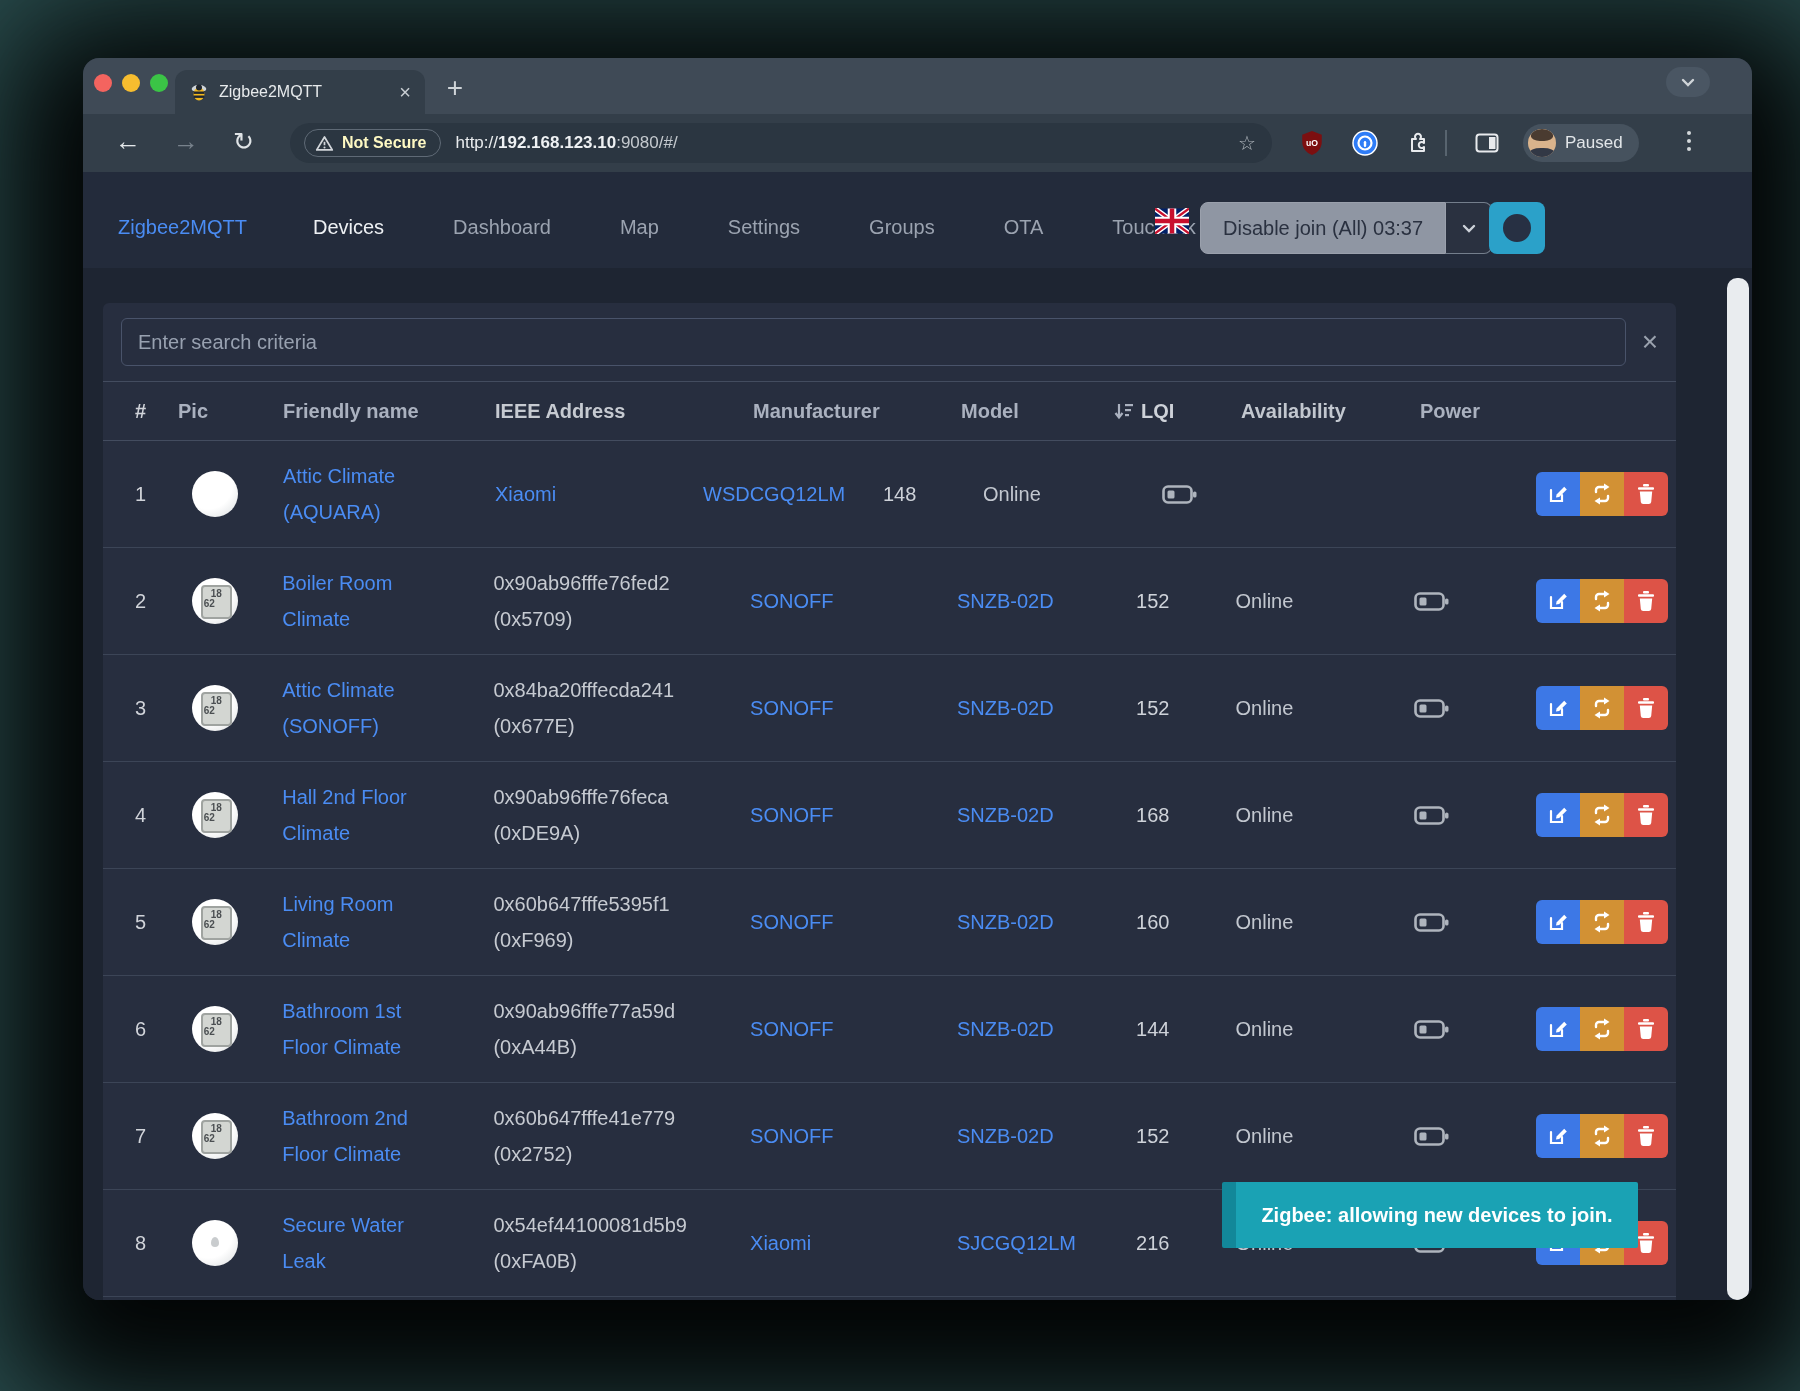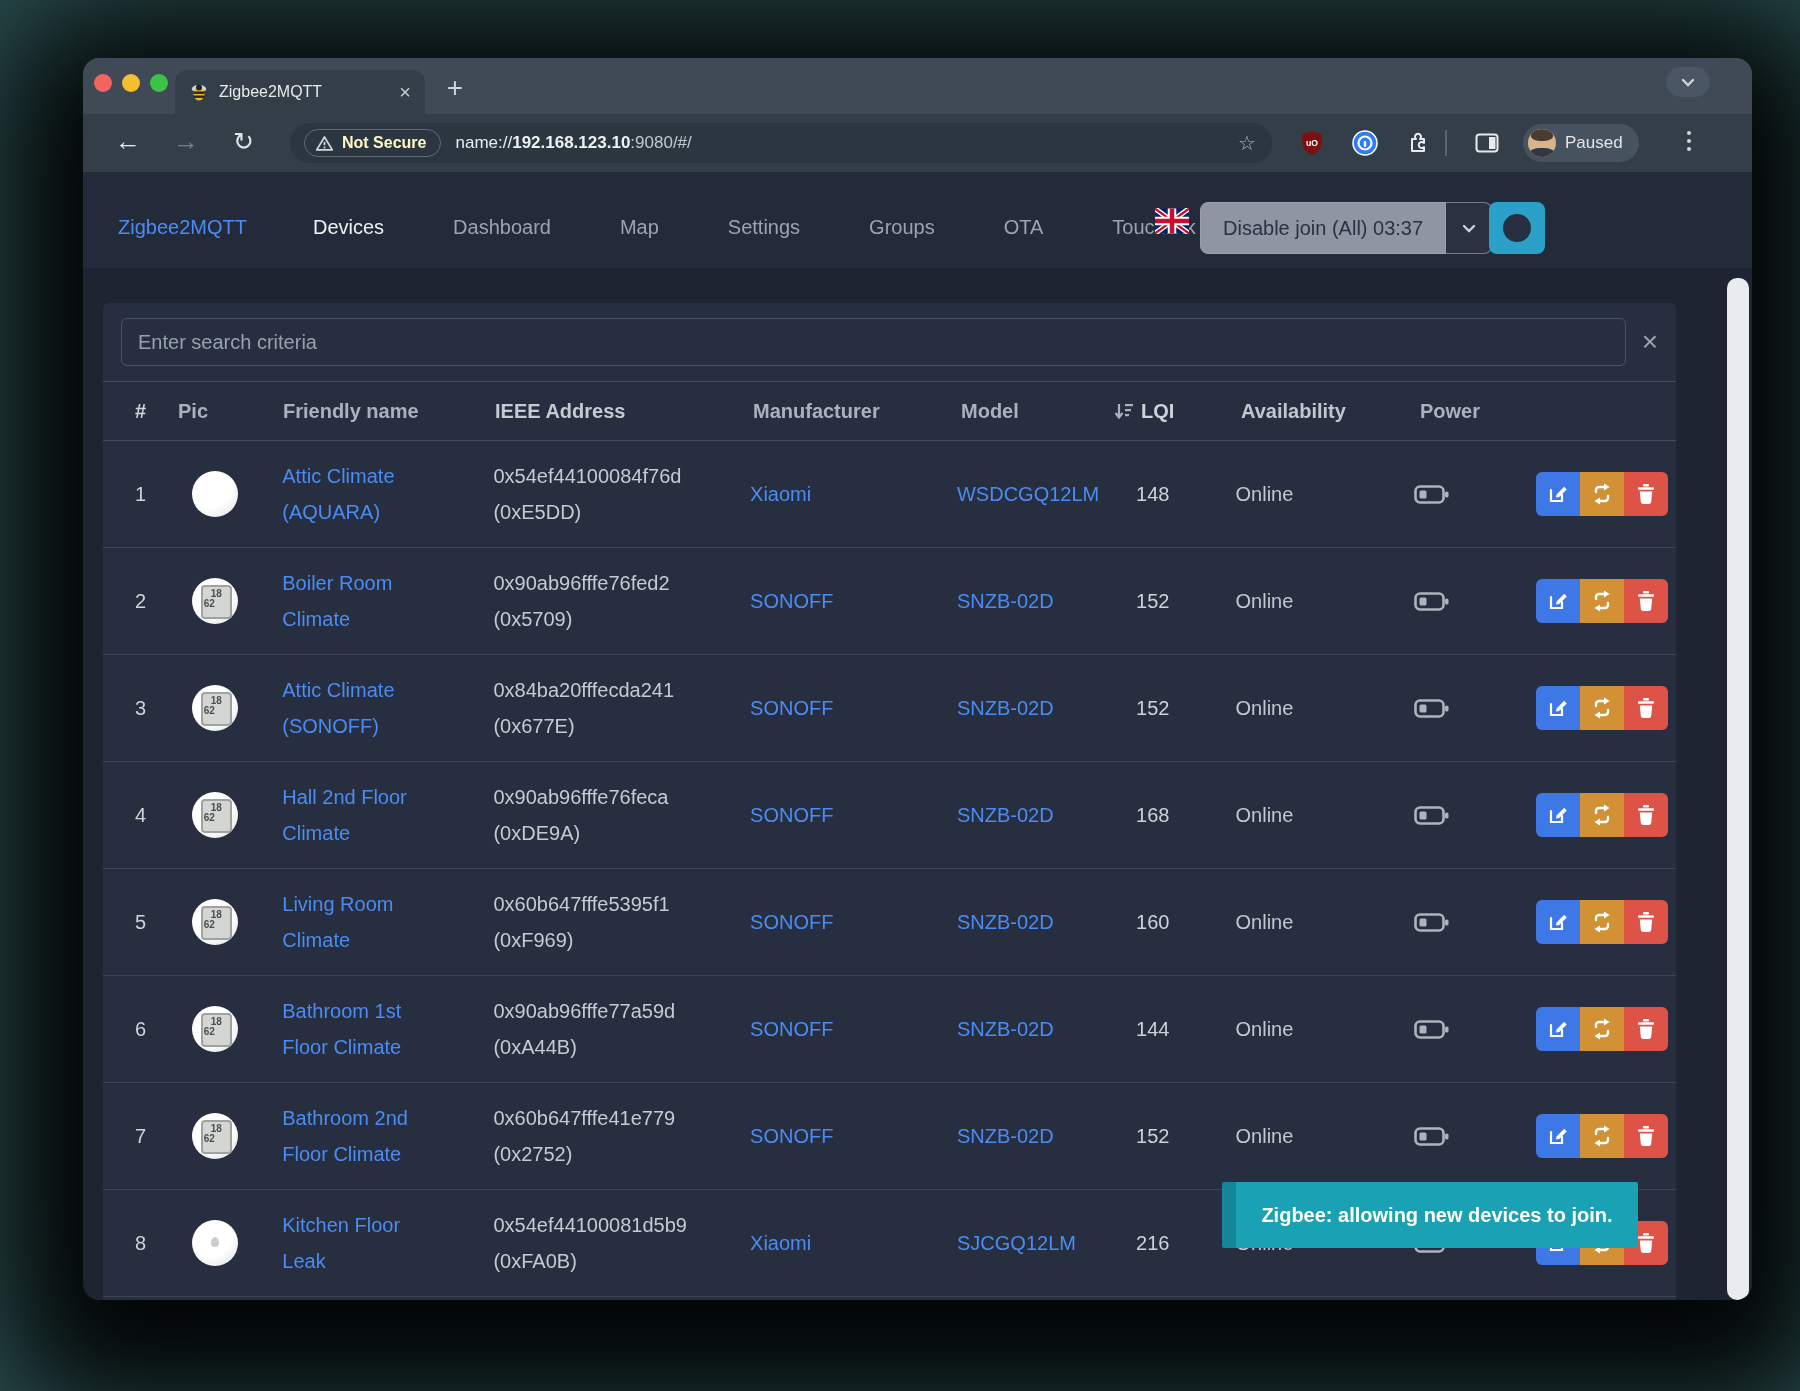--- a/index.html
+++ b/index.html
@@ -183,21 +183,21 @@
     <div class="urlbar">
       <span class="notsecure">
         <svg width="19" height="18" viewBox="0 0 22 20">
           <path d="M11 3 L20 18 H2 Z" fill="none" stroke="#d3d7db" stroke-width="2" stroke-linejoin="round"></path>
           <line x1="11" y1="8.5" x2="11" y2="12.5" stroke="#d3d7db" stroke-width="2"></line>
           <circle cx="11" cy="15.3" r="1.2" fill="#d3d7db"></circle>
         </svg>
         <span>Not Secure</span>
       </span>
       <span class="url-text">
-        <span class="url-scheme">name://</span><span class="url-host">192.168.123.10</span><span class="url-rest">:9080/#/</span>
+        <span class="url-scheme">http://</span><span class="url-host">192.168.123.10</span><span class="url-rest">:9080/#/</span>
       </span>
       <span class="omni-star">☆</span>
     </div>
     <div class="ext ublock">
       <svg width="24" height="26" viewBox="0 0 22 24">
         <path d="M11 1 L20 4.4 V11 C20 16.5 16.2 21 11 23 C5.8 21 2 16.5 2 11 V4.4 Z" fill="#7c0f10"></path>
         <text x="11" y="14.5" font-size="8" font-weight="bold" fill="#ffffff" text-anchor="middle" font-family="Liberation Sans, sans-serif">uO</text>
       </svg>
     </div>
     <div class="ext onepass">
@@ -292,24 +292,20 @@
             <div class="th c-avail"><span>Availability</span></div>
             <div class="th c-power"><span>Power</span></div>
           </div>
         <div id="tbody">
   <div class="trow">
     <div class="td c-num">1</div>
     <div class="td c-pic">
                 <div class="pic"></div>
               </div>
     <div class="td c-name"><a class="cell-link" href="#">Attic Climate (AQUARA)</a></div>
-    <div class="td c-ieee">
-      <div>0x54ef44100084f76d</div>
-                <div>(0xE5DD)</div>
-    </div>
     <div class="td c-manu"><a class="cell-link" href="#">Xiaomi</a></div>
     <div class="td c-model" style="display:block;"><a class="cell-link" href="#">WSDCGQ12LM</a></div>
     <div class="td c-lqi">148</div>
     <div class="td c-avail">Online</div>
     <div class="td c-power">
       <svg width="36" height="23" viewBox="0 0 36 23">
         <rect x="1.5" y="3.5" width="28" height="16" rx="4.5" fill="none" stroke="#aeb4bd" stroke-width="2.6"></rect>
         <rect x="31" y="8.5" width="3.5" height="6" rx="1.6" fill="#aeb4bd"></rect>
         <rect class="fill-rect" x="5.5" y="7.5" width="7" height="8" rx="1.5" fill="#aeb4bd"></rect>
       </svg>
@@ -627,21 +623,21 @@
         </button>
       </div>
     </div>
   </div>
 
   <div class="trow">
     <div class="td c-num">8</div>
     <div class="td c-pic">
                 <div class="pic dot"></div>
               </div>
-    <div class="td c-name"><a class="cell-link" href="#">Kitchen Floor Leak</a></div>
+    <div class="td c-name"><a class="cell-link" href="#">Secure Water Leak</a></div>
     <div class="td c-ieee">
       <div>0x54ef44100081d5b9</div>
                 <div>(0xFA0B)</div>
     </div>
     <div class="td c-manu"><a class="cell-link" href="#">Xiaomi</a></div>
     <div class="td c-model" style="display:block;"><a class="cell-link" href="#">SJCGQ12LM</a></div>
     <div class="td c-lqi">216</div>
     <div class="td c-avail">Online</div>
     <div class="td c-power">
       <svg width="36" height="23" viewBox="0 0 36 23">

